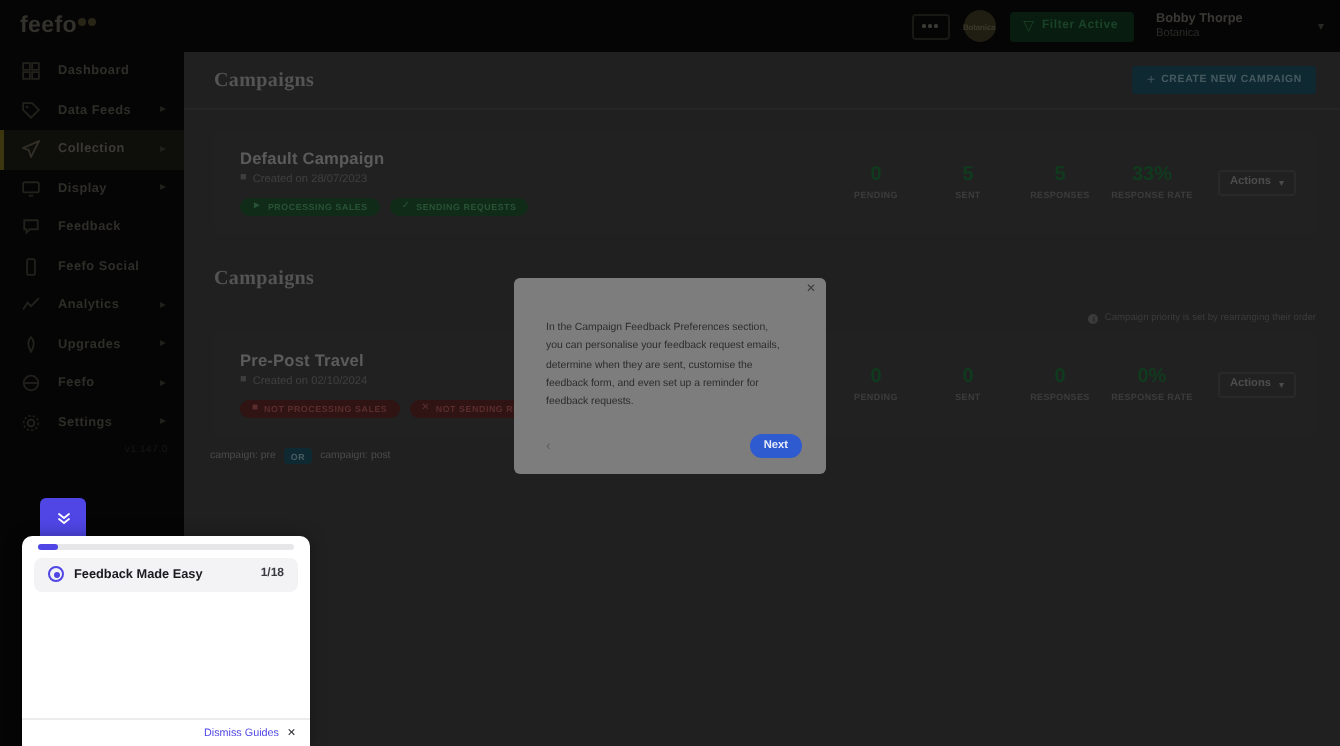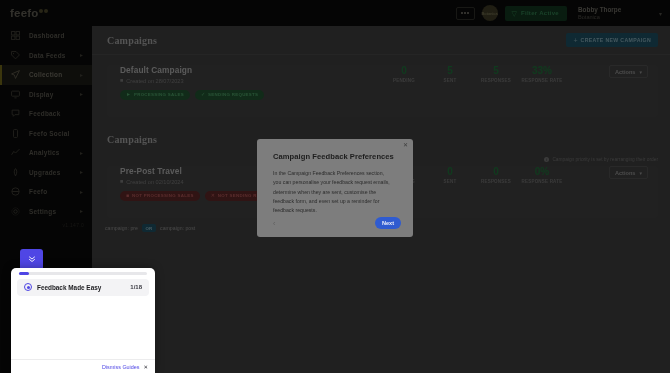--- a/index.html
+++ b/index.html
@@ -94,23 +94,22 @@
   .page-title { font-size: 10px; color: #9b9b9b; font-weight: 600; letter-spacing: .2px; font-family: Liberation Serif, serif; }
   #create-btn {
     background: #1d4d5e; border-radius: 2px; height: 14px; padding: 0 7px;
     display: flex; align-items: center; gap: 3px; cursor: pointer;
   }
   #create-btn .plus { font-size: 7px; color: #7a9daa; line-height: 1; }
   #create-btn .t { font-size: 5.2px; color: #7fa3b0; font-weight: 700; letter-spacing: .35px; }
 
   .card {
     margin: 10px 12px 0 15px; background: #3e3e3e; border-radius: 3px;
-    position: relative; height: 52px; display: flex; align-items: flex-start;
+    position: relative; height: 52px; display: flex; align-items: center;
     padding: 0 10px 0 13px;
-    gap: 34px;
   }
   .card-left { flex: 1 1 auto; }
   .c-name { font-size: 8.3px; font-weight: 700; color: #a8a8a8; letter-spacing: .1px; }
   .c-date { display: flex; align-items: center; gap: 3px; margin-top: 3px; }
   .c-date .cal { font-size: 5.5px; color: #737373; line-height: 1; }
   .c-date .dt { font-size: 5.6px; color: #757575; }
   .badges { display: flex; gap: 5px; margin-top: 6px; }
   .badge {
     height: 9.5px; border-radius: 5px; padding: 0 6px;
     display: flex; align-items: center; gap: 3px;
@@ -445,21 +444,20 @@
       <span class="tg">campaign: pre</span>
       <span class="orp">OR</span>
       <span class="tg">campaign: post</span>
     </div>
   </div>
 
   <div id="overlay"></div>
 
   <div id="modal">
     <div id="modal-close">✕</div>
-    <h3>Campaign Feedback Preferences</h3>
     <p>In the Campaign Feedback Preferences section, you can personalise your feedback request emails, determine when they are sent, customise the feedback form, and even set up a reminder for feedback requests.</p>
     <div id="modal-nav">
       <span id="modal-prev">‹</span>
       <span id="modal-next">Next</span>
     </div>
   </div>
 
   <div id="guide-tab">
     <svg viewBox="0 0 16 16">
       <path d="M3 4 L8 8 L13 4" stroke="#fff" stroke-width="1.8" fill="none" stroke-linecap="round"></path>

